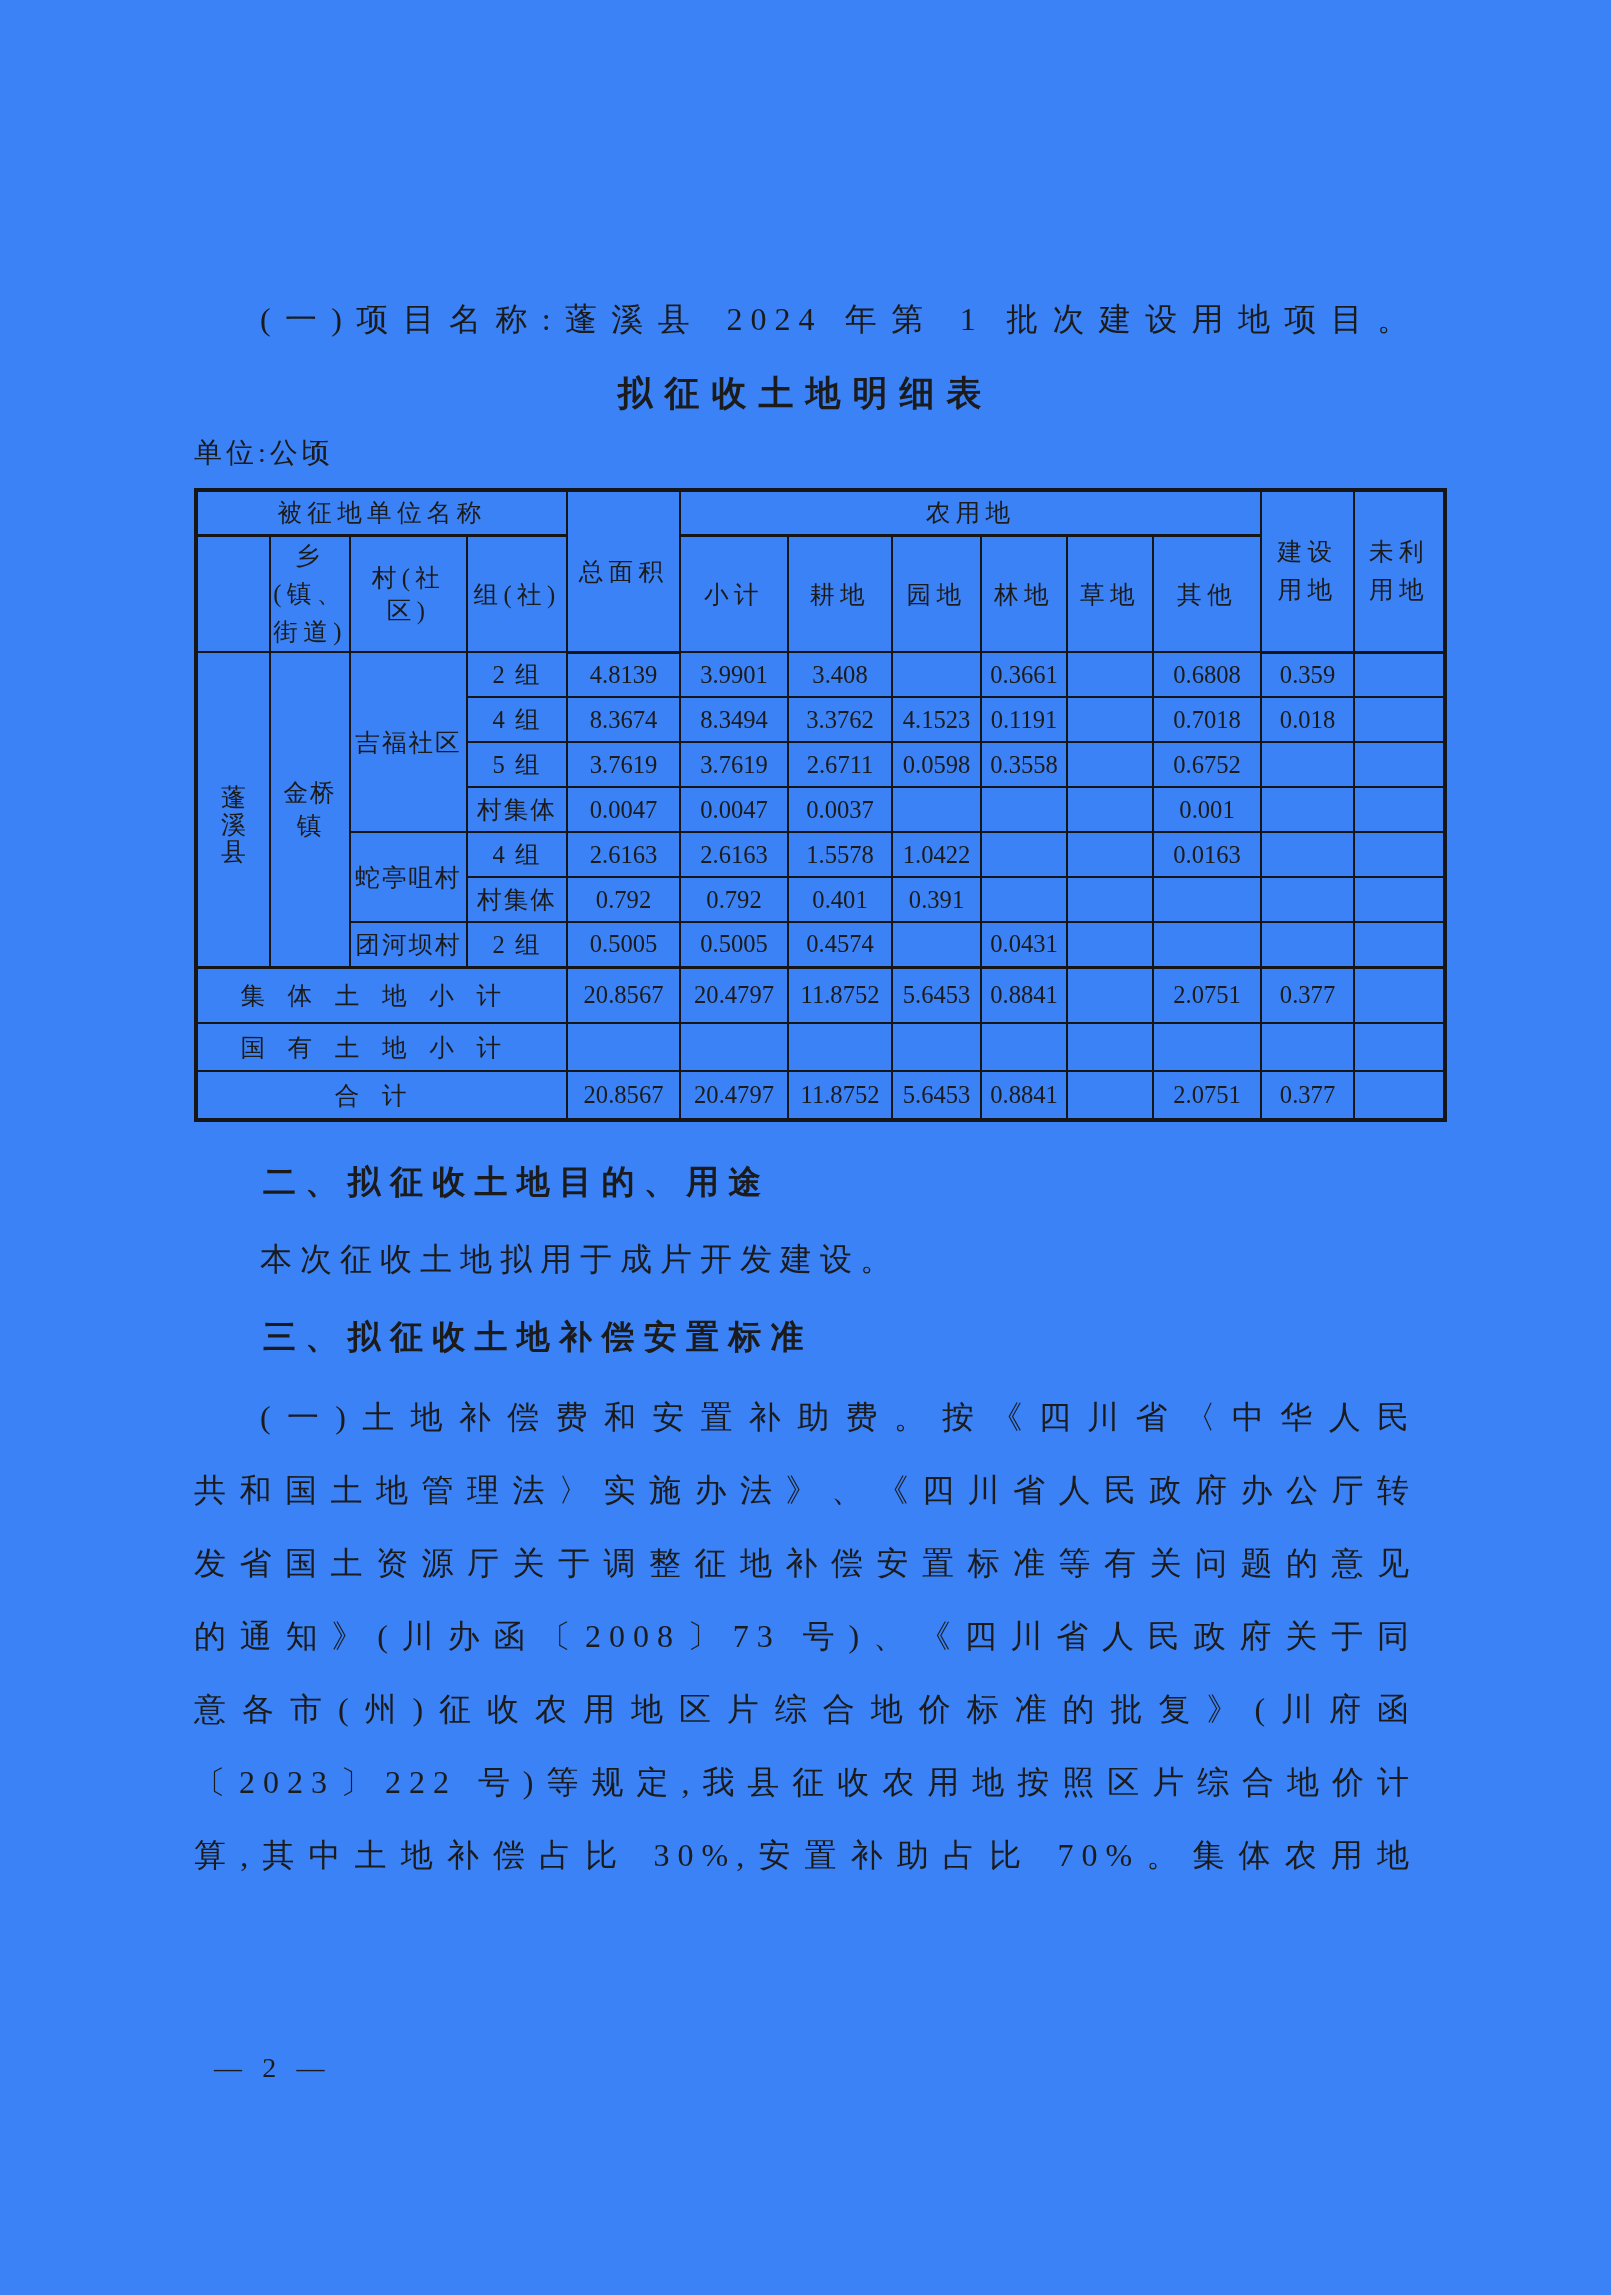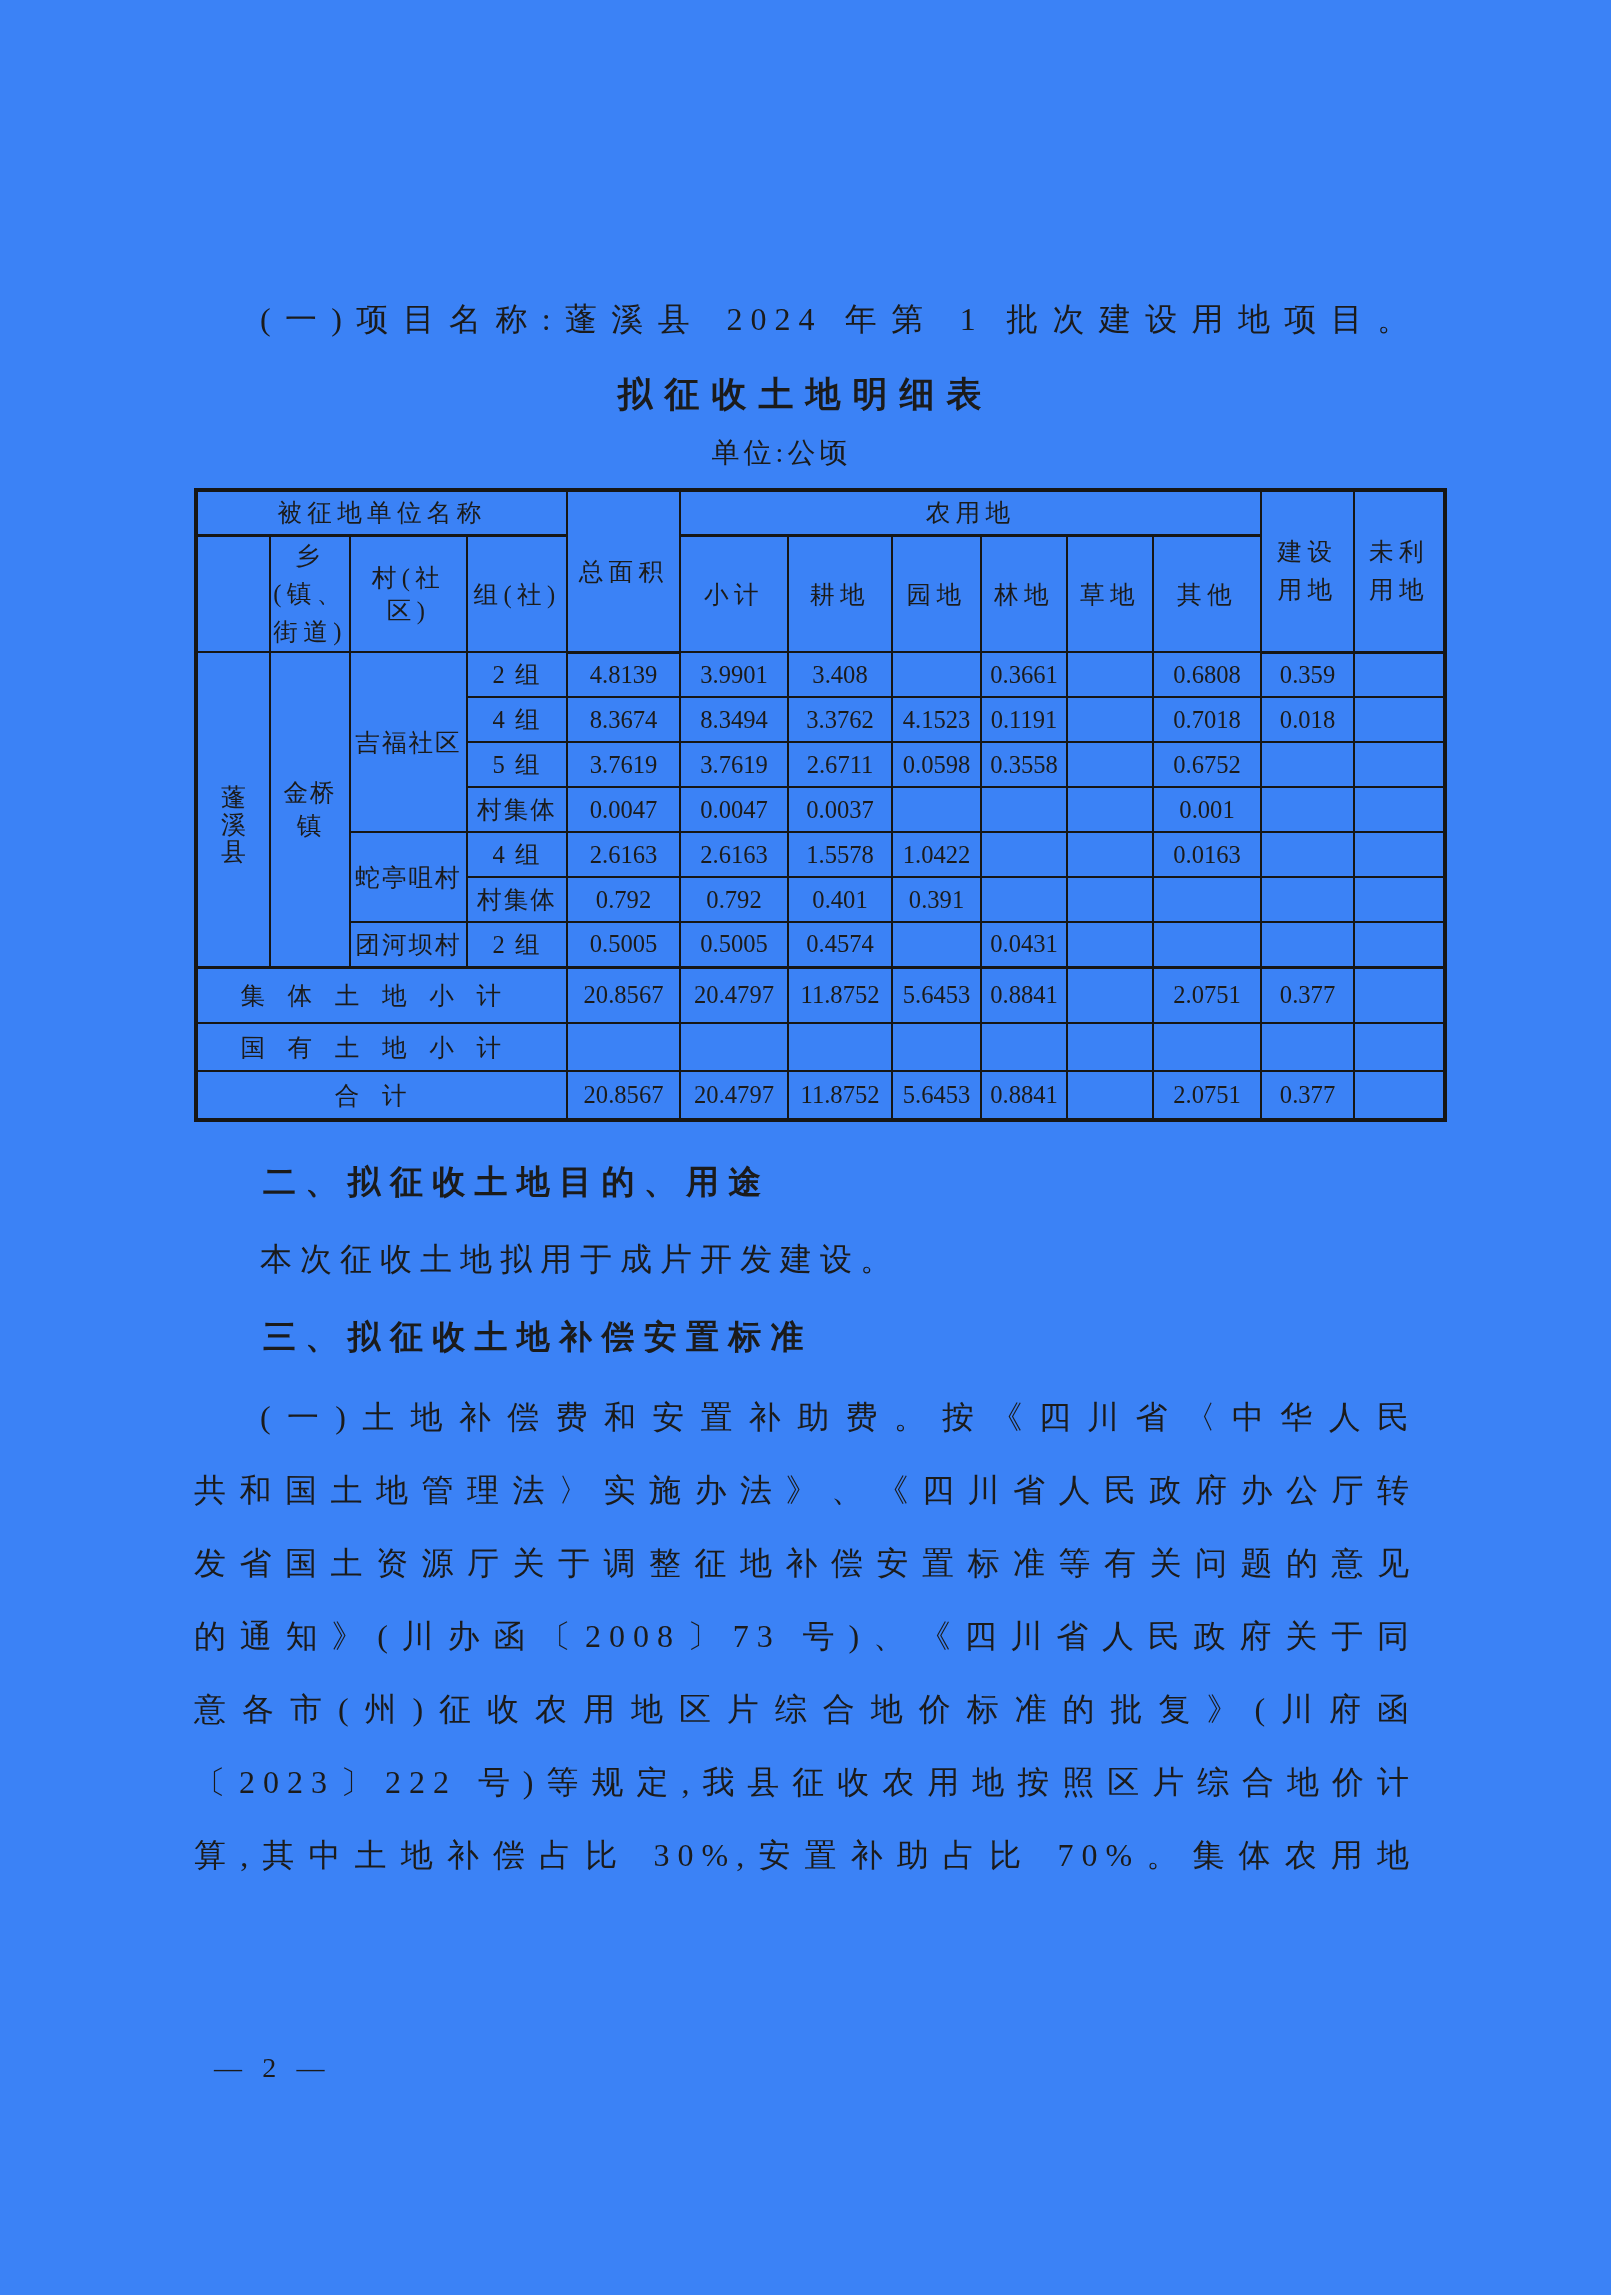--- a/index.html
+++ b/index.html
@@ -12,24 +12,24 @@
     overflow:hidden;
   }
   .content{padding:0 194px 0 194px;}
   .bline{font-size:32px;line-height:45px;margin:0;letter-spacing:8px;}
   .indent2{text-indent:66px;}
   .jfull{text-align:justify;text-align-last:justify;}
   .intro1{margin-top:297px;}
   .intro2{margin-top:26.5px;}
   .table-title{
     margin:30.5px 0 0 0;text-align:center;
-    font-family:Liberation Sans, sans-serif;
+    font-family:Liberation Serif, serif;
     font-weight:bold;font-size:35px;letter-spacing:12px;line-height:41px;
   }
-  .unit-row{margin-top:20px;text-align:center;padding-right:48px;font-size:28px;letter-spacing:4px;}
+  .unit-row{margin-top:20px;text-align:left;padding-right:48px;font-size:28px;letter-spacing:4px;}
   table.land{
     margin-top:16px;
     border-collapse:collapse;
     table-layout:fixed;
     width:1250px;
     border:4px solid #161616;
   }
   table.land td{
     border:2px solid #161616;
     text-align:center;vertical-align:middle;

